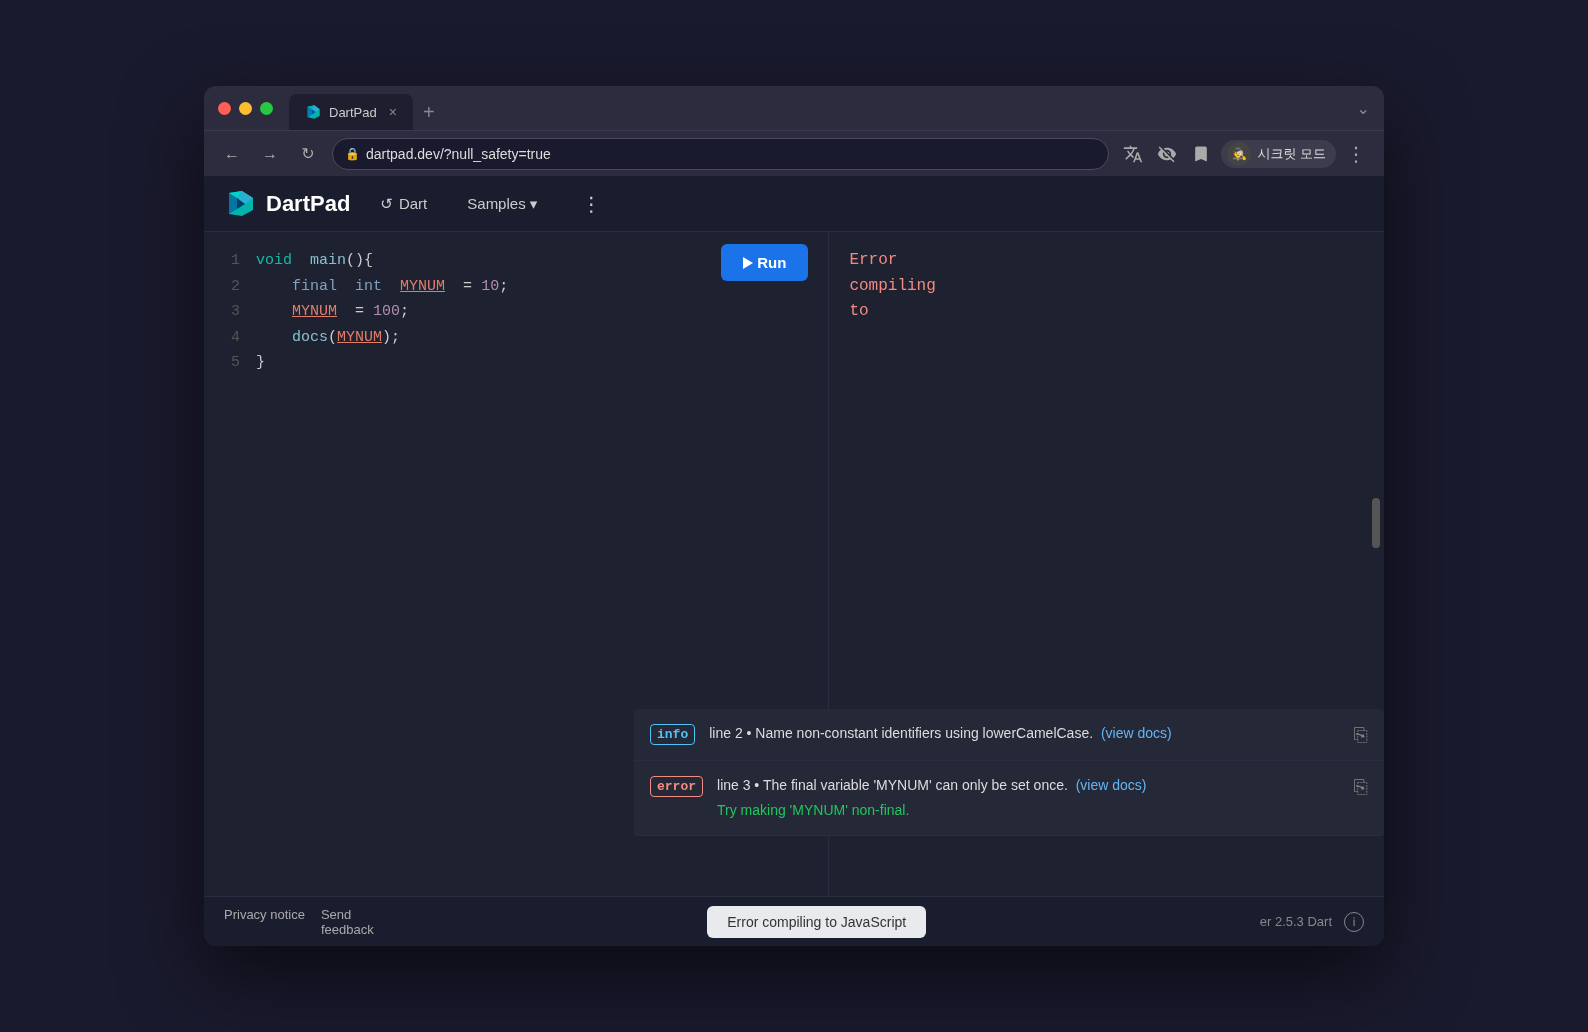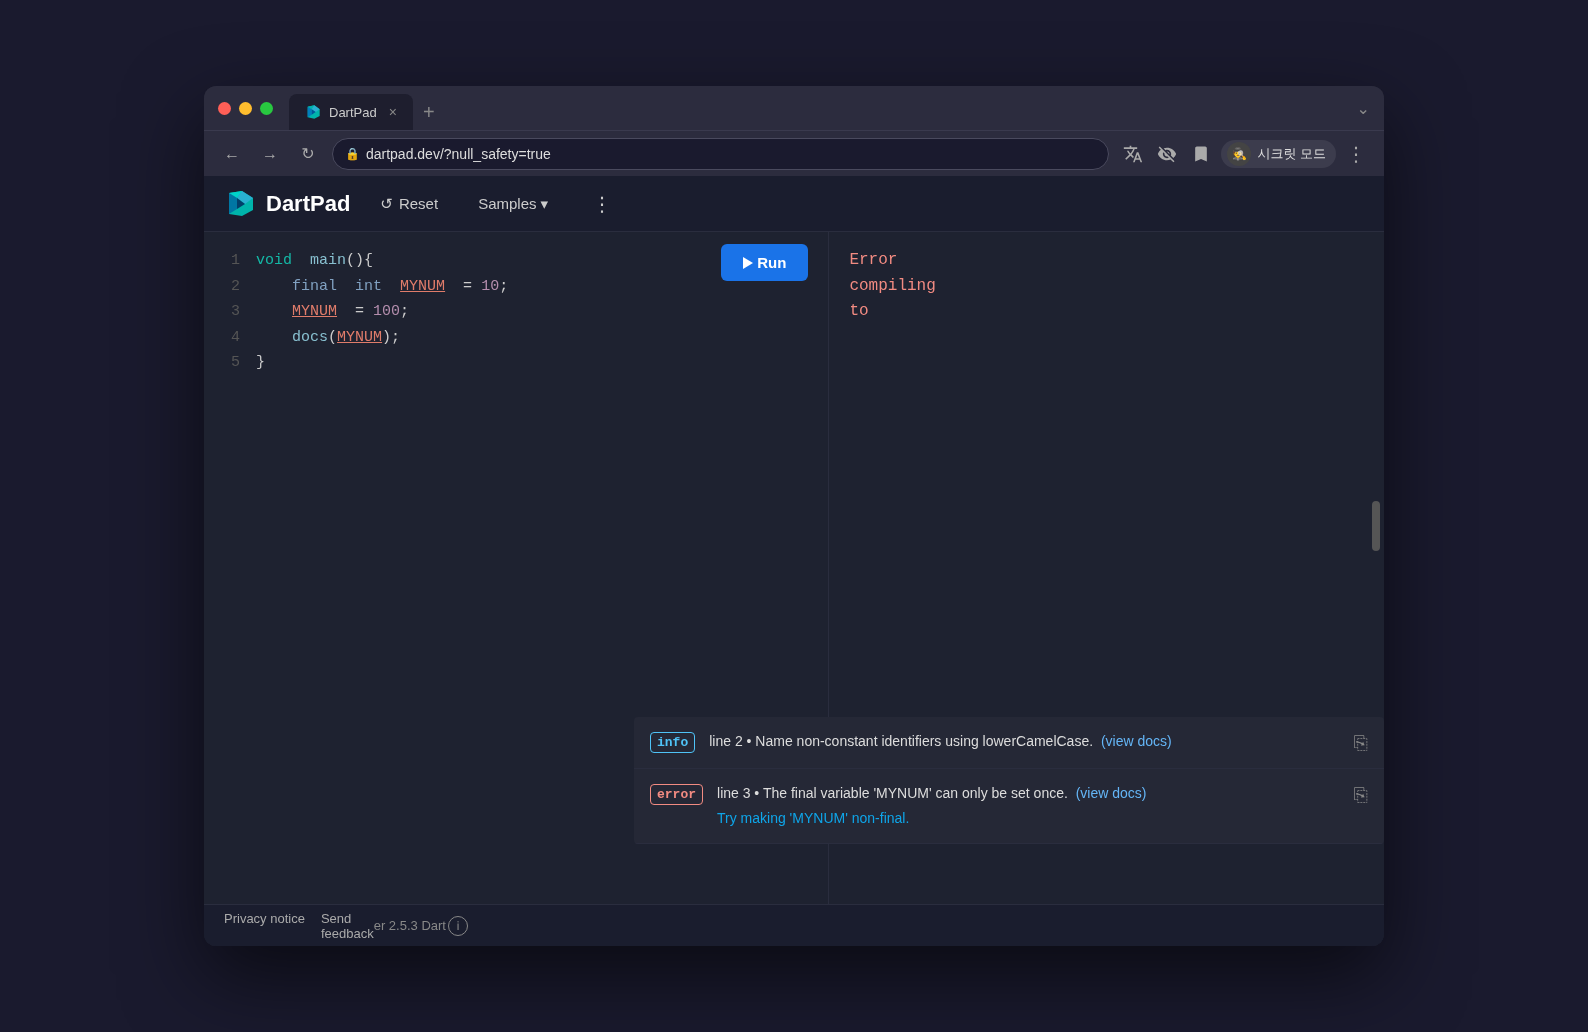--- a/index.html
+++ b/index.html
@@ -388,21 +388,21 @@
       font-size: 14px;
       line-height: 1.5;
     }
 
     .diag-link {
       color: #64b5f6;
       text-decoration: none;
     }
 
     .diag-hint {
-      color: #0ea5e9;
+      color: #22c55e;
       font-size: 14px;
       margin-top: 4px;
     }
 
     .diag-copy {
       color: #888;
       font-size: 18px;
       cursor: pointer;
       flex-shrink: 0;
       margin-top: 2px;
@@ -415,21 +415,21 @@
       top: 40%;
       width: 8px;
       height: 50px;
       background: #555;
       border-radius: 4px;
     }
 
     
     .status-bar {
       background: #1a1d2e;
-      height: 42px;
+      height: 50px;
       display: flex;
       align-items: center;
       padding: 0 20px;
       border-top: 1px solid #2a2d3e;
       flex-shrink: 0;
     }
 
     .status-links {
       display: flex;
       gap: 16px;
@@ -456,21 +456,21 @@
       padding: 8px 20px;
       font-size: 14px;
       max-width: 500px;
     }
 
     .status-version {
       color: #888;
       font-size: 13px;
       display: flex;
       align-items: center;
-      gap: 2px;
+      gap: 12px;
     }
 
     .info-circle {
       width: 20px;
       height: 20px;
       border-radius: 50%;
       border: 1px solid #888;
       display: flex;
       align-items: center;
       justify-content: center;
@@ -555,21 +555,21 @@
           <path d="M5 5 L18 3 L13 10 Z" fill="#00d4c9"></path>
           <path d="M5 5 L5 26 L13 21 L13 10 Z" fill="#0076a3"></path>
           <path d="M18 3 L29 10 L21 16 L13 10 Z" fill="#29b0d0"></path>
           <path d="M13 10 L21 16 L13 21 Z" fill="#013f6a"></path>
         </svg>
         <span>DartPad</span>
       </div>
 
       <button class="header-btn">
         <span>↺</span>
-        <span>Reset</span>
+        <span>Dart</span>
       </button>
 
       <button class="header-btn samples-btn">
         <span>Samples</span>
         <span>▾</span>
       </button>
 
       <button class="header-btn header-more" style="font-size:20px;">⋮</button>
     </div>
 
@@ -643,20 +643,23 @@
       </div>
 
     </div>
 
     <div class="status-bar">
       <div class="status-links">
         <a class="status-link" href="#">Privacy notice</a>
         <a class="status-link" href="#">Send<br>feedback</a>
       </div>
 
+      <div class="status-error-toast">
+        <div class="error-toast">Error compiling to JavaScript</div>
+      </div>
 
       <div class="status-version">
         <span>er 2.5.3 Dart</span>
         <div class="info-circle">
           <span>ℹ</span>
         </div>
       </div>
     </div>
 
   </div>

